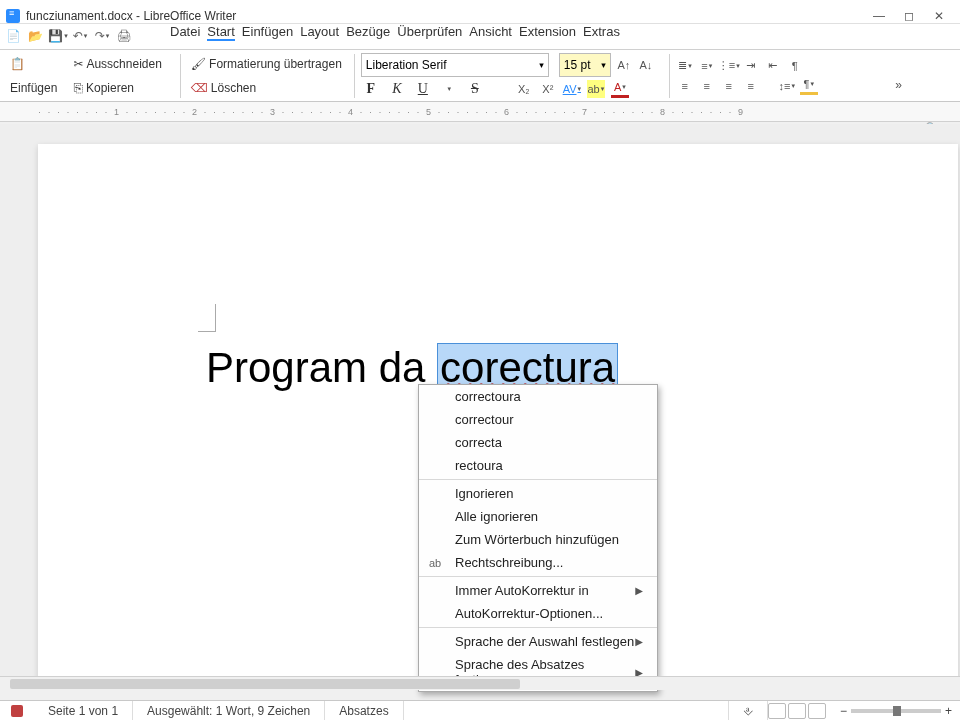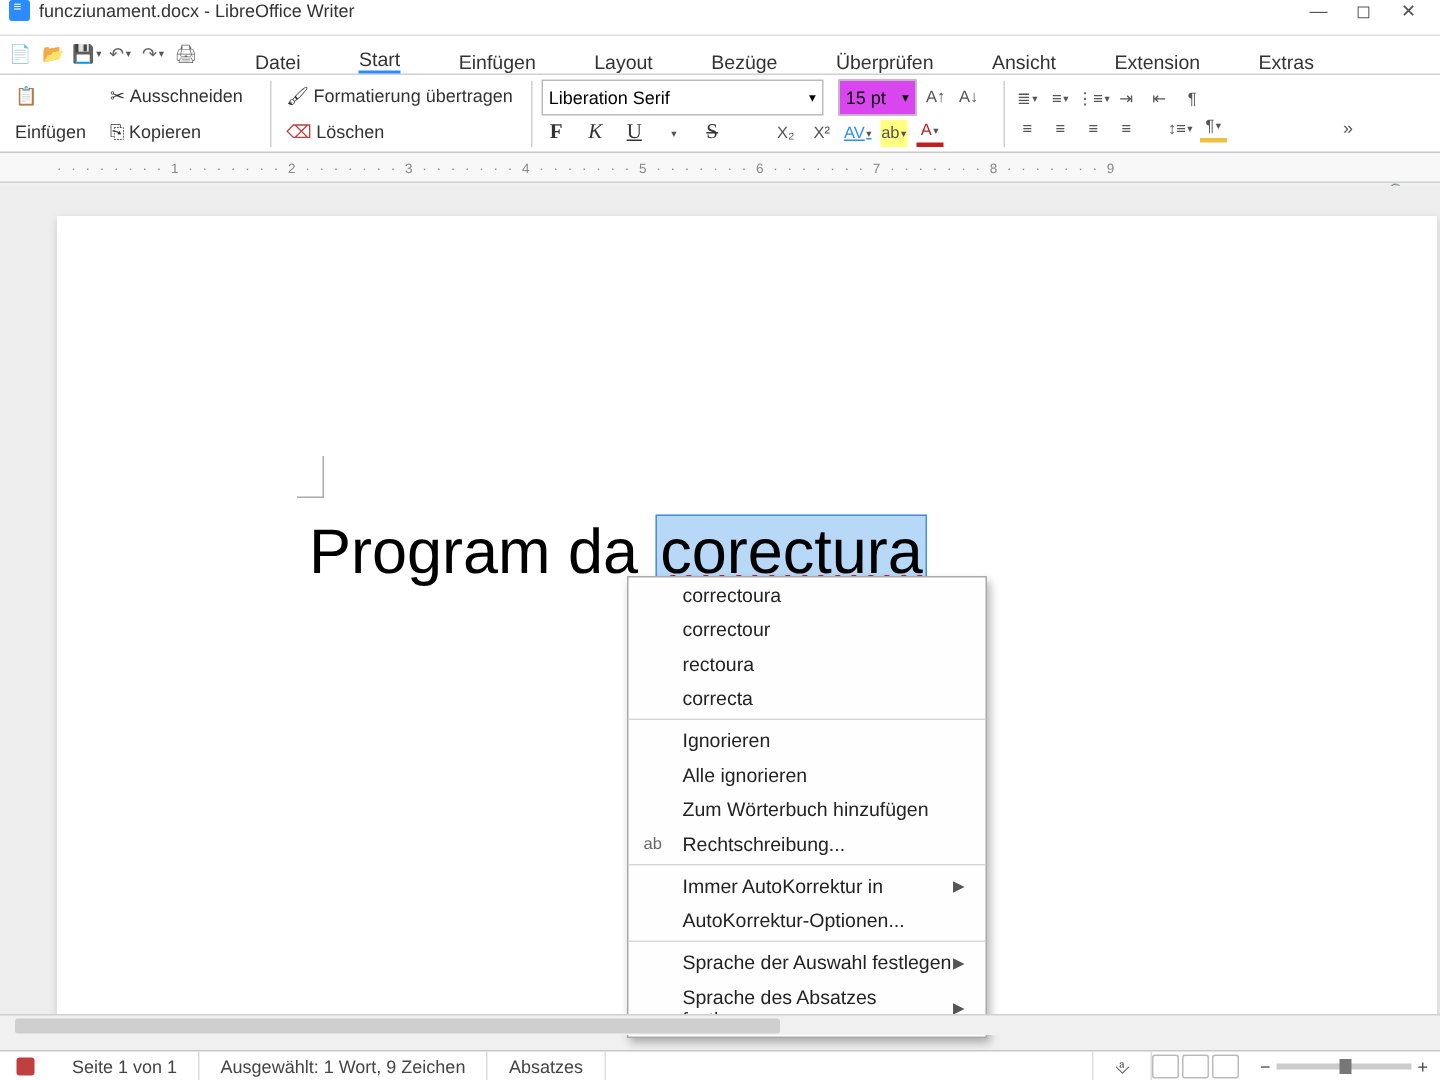--- a/index.html
+++ b/index.html
@@ -1,37 +1,37 @@
 <!DOCTYPE html>
 <html><head>
 <meta charset="utf-8">
 <style>
 * { margin: 0; padding: 0; box-sizing: border-box; font-family: "Segoe UI", Tahoma, sans-serif; }
 body { background: #f0f0f0; width: 960px; height: 720px; overflow: hidden; position: relative; }
 
-.titlebar { height: 24px; background: #fff; display: flex; align-items: flex-start; padding: 0 6px; font-size: 12px; color: #333; border-bottom: 1px solid #e0e0e0; }
+.titlebar { height: 24px; background: #fff; display: flex; align-items: flex-end; padding: 0 6px; font-size: 12px; color: #333; border-bottom: 1px solid #e0e0e0; }
 .titlebar .doc-icon { width: 14px; height: 14px; background: #2a8cff; margin-right: 6px; border-radius: 2px; position: relative; }
 .titlebar .doc-icon::after { content: "≡"; color: #fff; font-size: 9px; position: absolute; left: 3px; top: -1px; }
 .titlebar .spacer { flex: 1; }
 .titlebar .winbtn { width: 30px; text-align: center; font-size: 12px; color: #555; cursor: pointer; }
 
 .quickbar { height: 24px; display: flex; align-items: center; padding: 0 4px; background: #fff; }
 .quickbar .qb { width: 20px; height: 18px; margin-right: 2px; display: flex; align-items: center; justify-content: center; font-size: 12px; color: #666; }
 
-.menubar { height: 26px; display: flex; align-items: flex-end; background: #fff; padding-left: 170px; gap: 39px; border-bottom: 1px solid #d0d0d0; margin-top: -24px; }
+.menubar { height: 26px; display: flex; align-items: flex-start; background: #fff; padding-left: 170px; gap: 7px; border-bottom: 1px solid #d0d0d0; margin-top: -24px; }
 .menubar .menuitem { font-size: 13px; color: #333; cursor: pointer; }
 .menubar .menuitem.active { border-bottom: 2px solid #2a8cff; padding-bottom: 0; }
 
 .toolbar { height: 52px; background: #fff; display: flex; align-items: center; padding: 0 6px; border-bottom: 1px solid #c8c8c8; position: relative; }
 .toolgrp { display: flex; flex-direction: column; gap: 2px; margin-right: 8px; }
 .toolgrp .row { display: flex; align-items: center; gap: 4px; }
 .tbtn { height: 22px; display: flex; align-items: center; padding: 0 4px; font-size: 12px; color: #333; gap: 3px; }
 .sep { width: 1px; height: 44px; background: #d0d0d0; margin: 0 6px; }
 .fontselect { width: 188px; height: 24px; border: 1px solid #bbb; font-size: 12px; padding: 2px 4px; background: #fff; display:flex; align-items:center; justify-content:space-between; }
-.sizeselect { width: 52px; height: 24px; border: 1px solid #bbb; font-size: 12px; padding: 2px 4px; background: #d946ef; display:flex; align-items:center; justify-content:space-between; margin-left: 6px;}
+.sizeselect { width: 52px; height: 24px; border: 1px solid #bbb; font-size: 12px; padding: 2px 4px; background: #fef9c3; display:flex; align-items:center; justify-content:space-between; margin-left: 6px;}
 .fmtbtn { width: 20px; height: 20px; display: flex; align-items: center; justify-content: center; font-size: 14px; font-family: "Times New Roman", serif; color: #333; }
 .smallic { width: 18px; height:18px; display:flex; align-items:center; justify-content:center; font-size:11px; color:#555; }
 .dd::after { content: "▾"; font-size: 7px; color: #555; margin-left: 1px; }
 
 .ruler { height: 20px; background: #f8f8f8; border-bottom: 1px solid #d0d0d0; display:flex; align-items:center; padding-left: 38px; font-size: 9px; color: #888; letter-spacing: 2px; position: relative; overflow:hidden;}
 .ruler .ticks { white-space: nowrap; }
 
 .workspace { position: absolute; top: 124px; left: 0; right: 0; bottom: 30px; background: #eeeeee; overflow: hidden; }
 .page { position: absolute; left: 38px; top: 20px; width: 920px; height: 560px; background: #fff; box-shadow: 0 2px 6px rgba(0,0,0,0.15); }
 .docline { position: absolute; left: 168px; top: 200px; font-family: "Liberation Serif","Times New Roman",serif; font-size: 42px; color: #000; }
@@ -205,24 +205,24 @@
 </div>
 
 <div class="ctxmenu">
   <div class="mi">
       <span>correctoura</span>
     </div>
   <div class="mi">
       <span>correctour</span>
     </div>
   <div class="mi">
+      <span>correcta</span>
+    </div>
+  <div class="mi">
       <span>rectoura</span>
-    </div>
-  <div class="mi">
-      <span>correcta</span>
     </div>
   <div class="msep"></div>
   <div class="mi">
       <span>Ignorieren</span>
     </div>
   <div class="mi">
       <span>Alle ignorieren</span>
     </div>
   <div class="mi">
       <span>Zum Wörterbuch hinzufügen</span>

